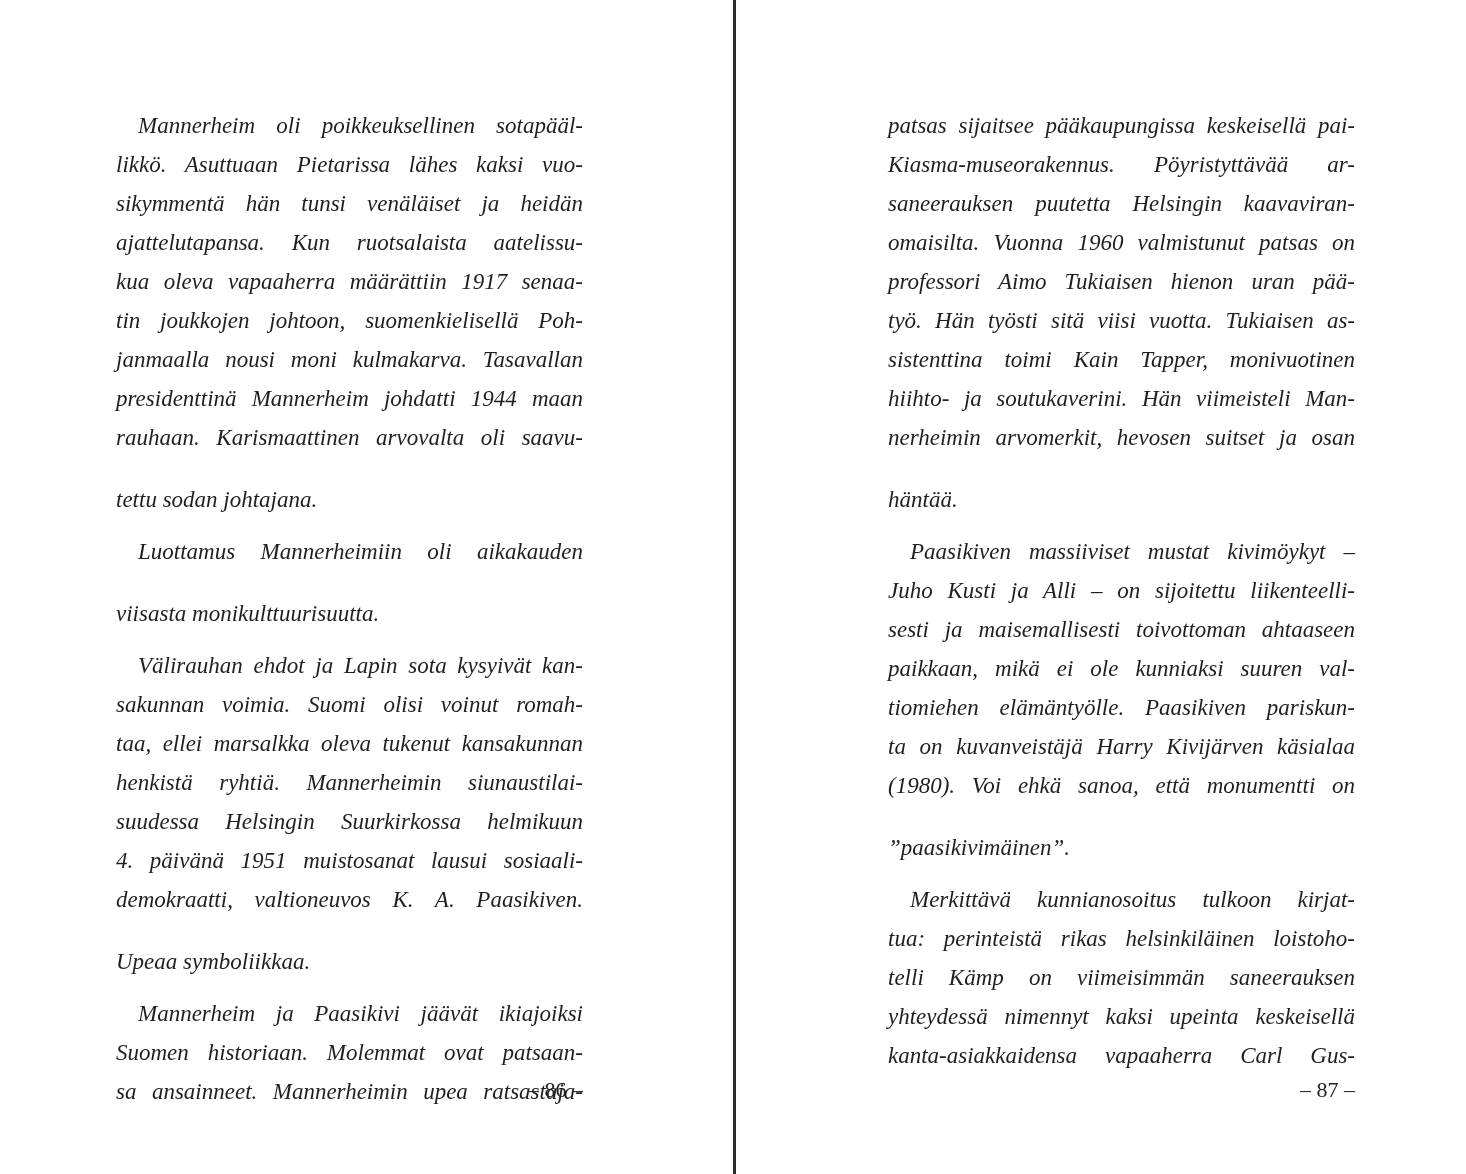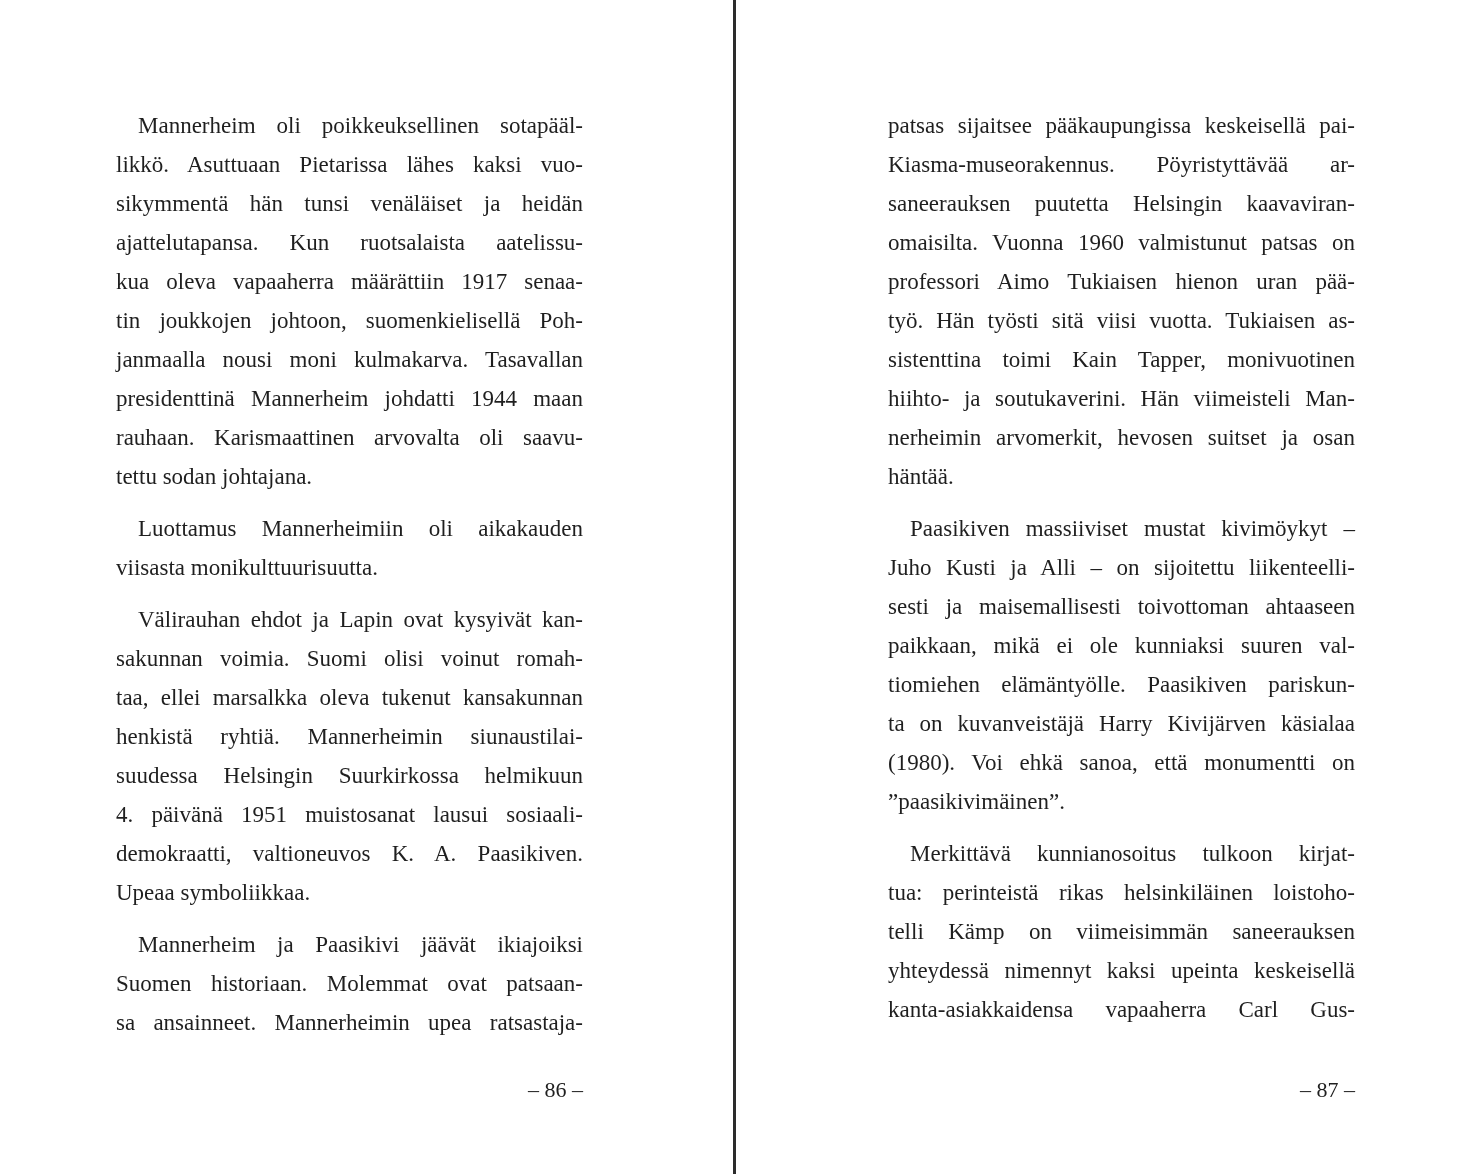--- a/index.html
+++ b/index.html
@@ -28,22 +28,23 @@
   }
   .col-left  { left: 116px; }
   .col-right { left: 888px; }
   .para + .para { margin-top: 13px; }
   .jline {
     height: 39px;
     line-height: 39px;
     text-align: justify;
     text-align-last: justify;
     white-space: normal;
+    font-style: italic;
   }
-  .jline.lastline { text-align-last: left; }
+  .jline.lastline { text-align-last: left; margin-top: 23px; }
   .jline.indent { padding-left: 22px; }
   .folio {
     position: absolute;
     top: 1076px;
     width: 467px;
     text-align: right;
     font-size: 22px;
     line-height: 28px;
     color: #1f1f1f;
   }
@@ -65,21 +66,21 @@
         <div class="jline">janmaalla nousi moni kulmakarva. Tasavallan</div>
         <div class="jline">presidenttinä Mannerheim johdatti 1944 maan</div>
         <div class="jline">rauhaan. Karismaattinen arvovalta oli saavu-</div>
         <div class="jline lastline">tettu sodan johtajana.</div>
       </div>
       <div class="para">
         <div class="jline indent">Luottamus Mannerheimiin oli aikakauden</div>
         <div class="jline lastline">viisasta monikulttuurisuutta.</div>
       </div>
       <div class="para">
-        <div class="jline indent">Välirauhan ehdot ja Lapin ovat kysyivät kan-</div>
+        <div class="jline indent">Välirauhan ehdot ja Lapin sota kysyivät kan-</div>
         <div class="jline">sakunnan voimia. Suomi olisi voinut romah-</div>
         <div class="jline">taa, ellei marsalkka oleva tukenut kansakunnan</div>
         <div class="jline">henkistä ryhtiä. Mannerheimin siunaustilai-</div>
         <div class="jline">suudessa Helsingin Suurkirkossa helmikuun</div>
         <div class="jline">4. päivänä 1951 muistosanat lausui sosiaali-</div>
         <div class="jline">demokraatti, valtioneuvos K. A. Paasikiven.</div>
         <div class="jline lastline">Upeaa symboliikkaa.</div>
       </div>
       <div class="para">
         <div class="jline indent">Mannerheim ja Paasikivi jäävät ikiajoiksi</div>

